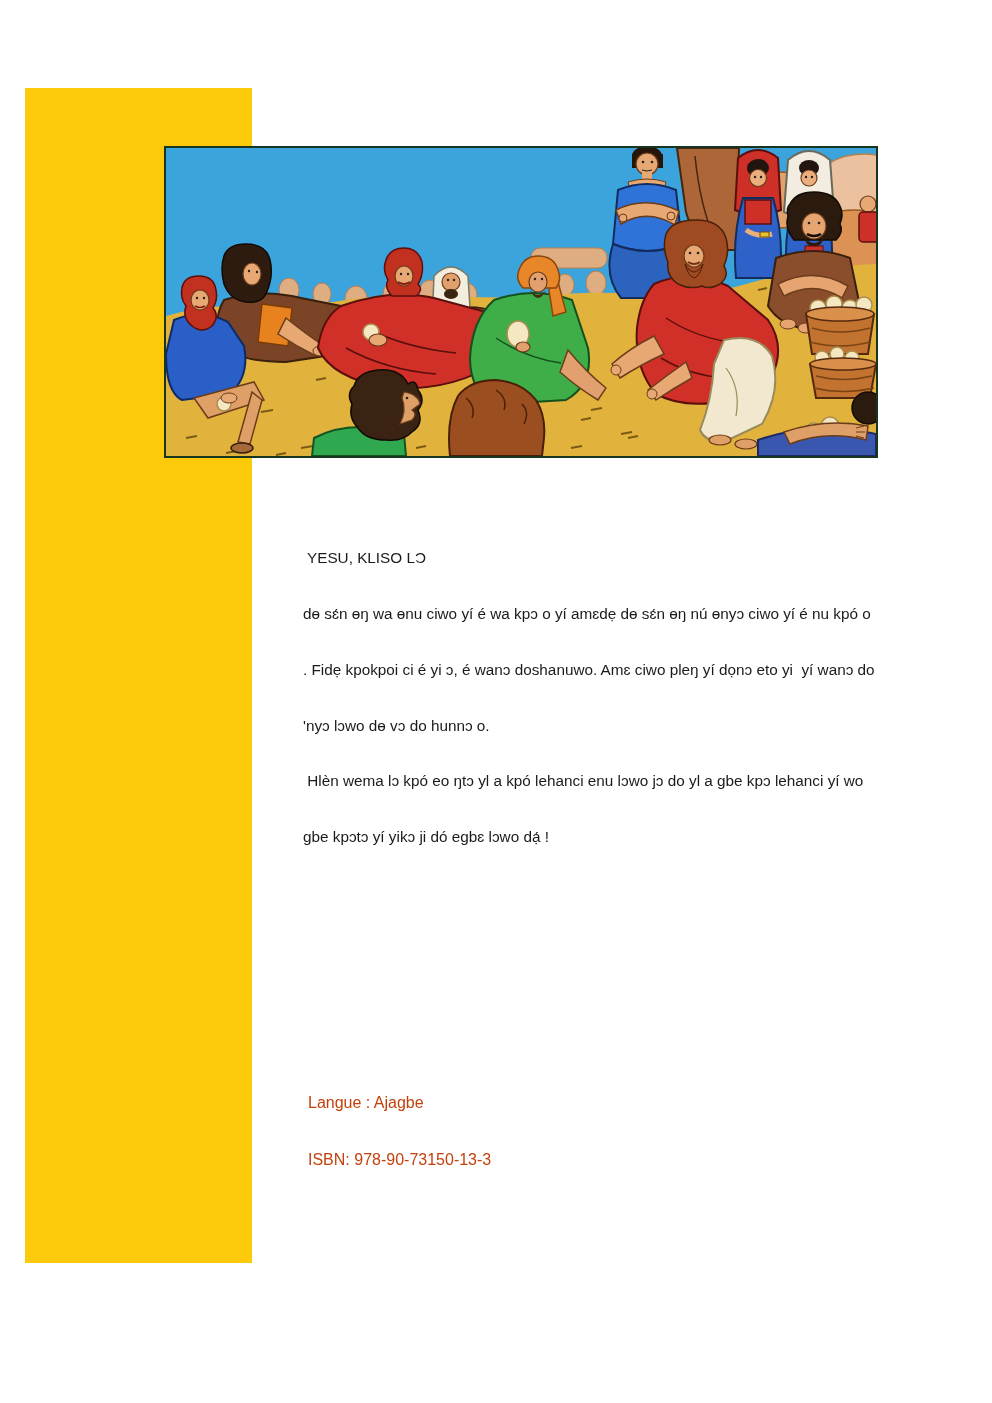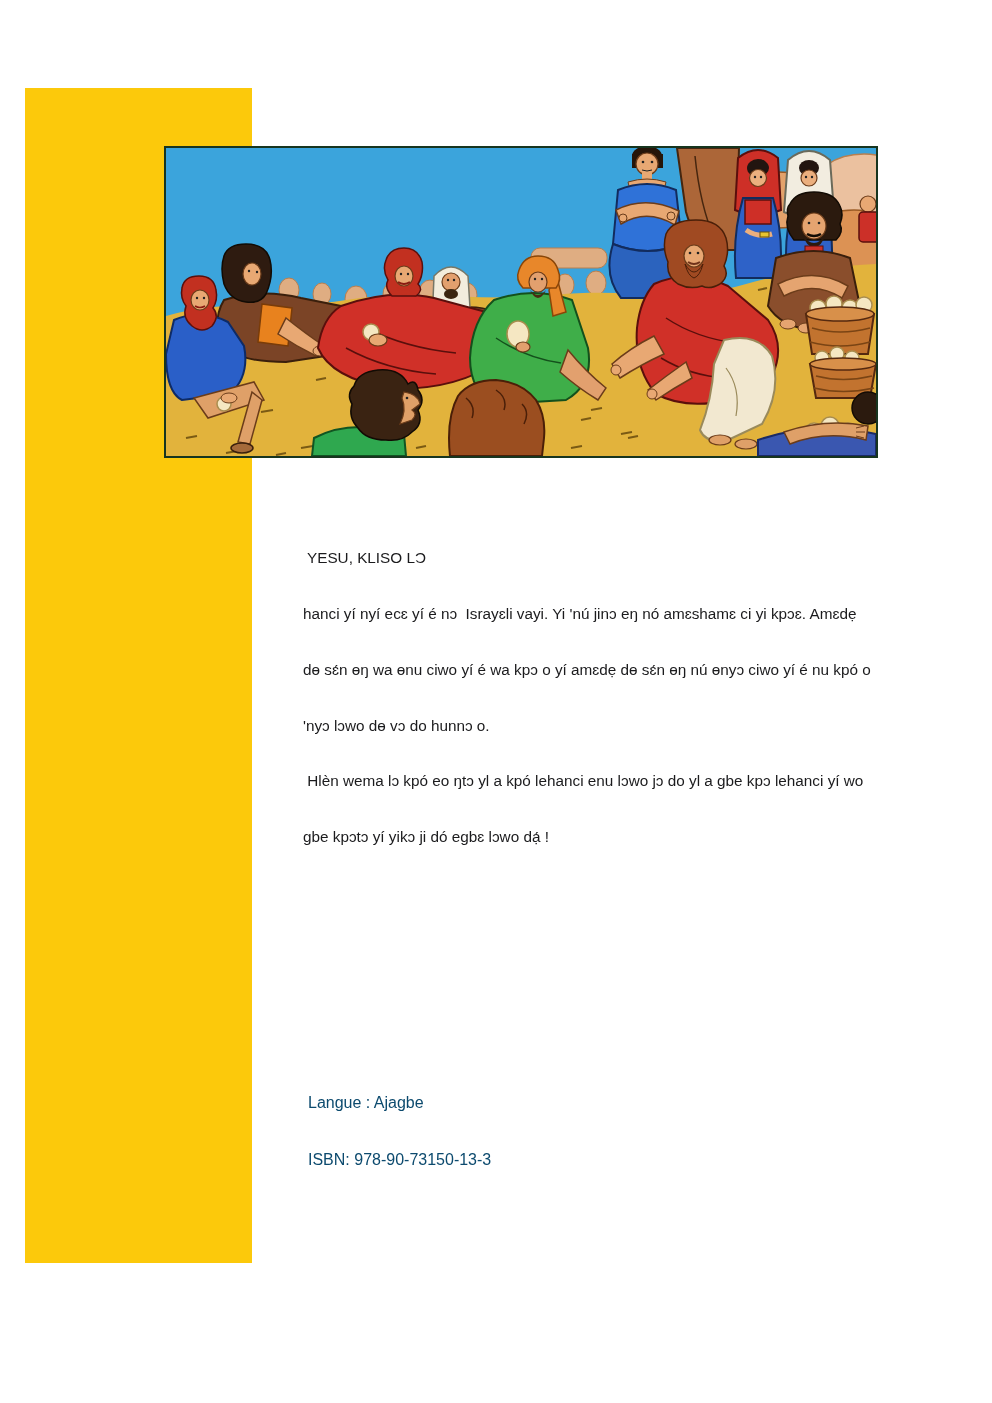--- a/index.html
+++ b/index.html
@@ -6,21 +6,21 @@
   #page{position:relative;width:888px;height:1403px;background:#ffffff;overflow:hidden;
         font-family:"Liberation Sans","DejaVu Sans",sans-serif;}
   #accent-bar{position:absolute;left:25px;top:88px;width:227px;height:1175px;background:#FCC90B;}
   #illustration-frame{position:absolute;left:164px;top:146px;width:714px;height:312px;
         border:2px solid #17351f;box-sizing:border-box;background:#3BA4DC;}
   #illustration-frame svg{display:block;width:100%;height:100%;}
   #book-description{position:absolute;left:303px;top:512px;width:660px;
         font-size:15.3px;line-height:18.6px;color:#1b1b1d;white-space:pre;}
   #book-title{white-space:pre;}
   #footer-block{position:absolute;left:308px;top:1055px;font-size:16px;line-height:19px;
-        color:#0c4a6e;white-space:pre;}
+        color:#c2410c;white-space:pre;}
 </style>
 </head>
 <body>
 
 <div id="page">
 
   <div id="accent-bar"></div>
 
   <div id="illustration-frame">
     <svg viewBox="0 0 710 308" preserveAspectRatio="none">
@@ -238,22 +238,22 @@
         <circle cx="702" cy="260" r="16" fill="#2B1A0E" stroke="#120B04" stroke-width="1.5"></circle>
         <path d="M592,292 Q650,272 710,286 L710,308 L592,308 Z" fill="#3A57B0" stroke="#1A2A66" stroke-width="2"></path>
         <path d="M618,284 Q660,270 702,278 L700,292 Q660,282 624,296 Z" fill="#DFA068" stroke="#6b3c1a" stroke-width="1.5"></path>
         <path d="M690,280 l8,-2 M690,284 l9,0 M690,288 l8,2" fill="none" stroke="#6b3c1a" stroke-width="1"></path>
       </g>
     </svg>
   </div>
 
   <div id="book-description">
     <div id="book-title"> YESU, KLISO LƆ</div>
-    <div>hanci yí nyí ecɛ yí é nɔ  Israyɛli vayi. Yi 'nú jinɔ eŋ nó amɛshamɛ ci yi kpɔɛ. Amɛdẹ</div>
     <div>dɵ sɛ́n ɵŋ wa ɵnu ciwo yí é wa kpɔ o yí amɛdẹ dɵ sɛ́n ɵŋ nú ɵnyɔ ciwo yí é nu kpó o</div>
+    <div>. Fidẹ kpokpoi ci é yi ɔ, é wanɔ doshanuwo. Amɛ ciwo pleŋ yí dọnɔ eto yi  yí wanɔ do</div>
     <div>'nyɔ lɔwo dɵ vɔ do hunnɔ o.</div>
     <div> Hlèn wema lɔ kpó eo ŋtɔ yl a kpó lehanci enu lɔwo jɔ do yl a gbe kpɔ lehanci yí wo</div>
     <div>gbe kpɔtɔ yí yikɔ ji dó egbɛ lɔwo dạ́ !</div>
   </div>
 
   <div id="footer-block">
     <div>Langue : Ajagbe</div>
     <div>ISBN: 978-90-73150-13-3</div>
   </div>
 

